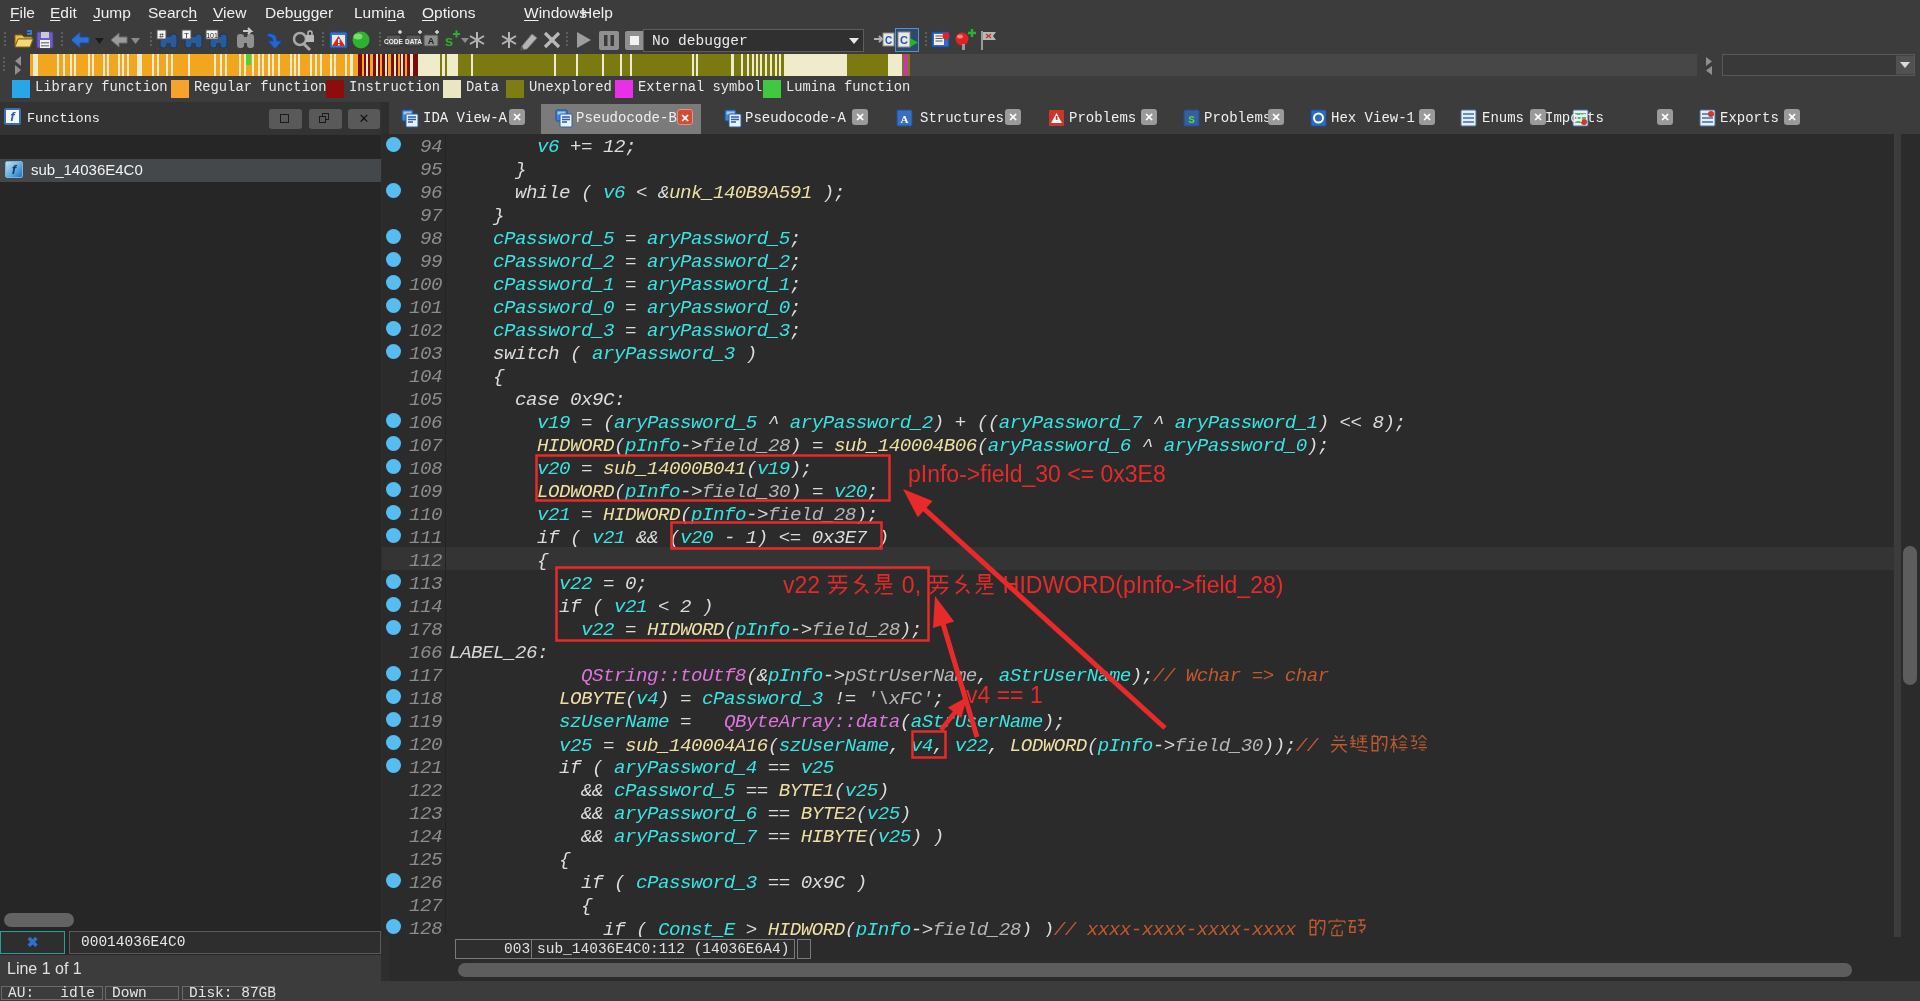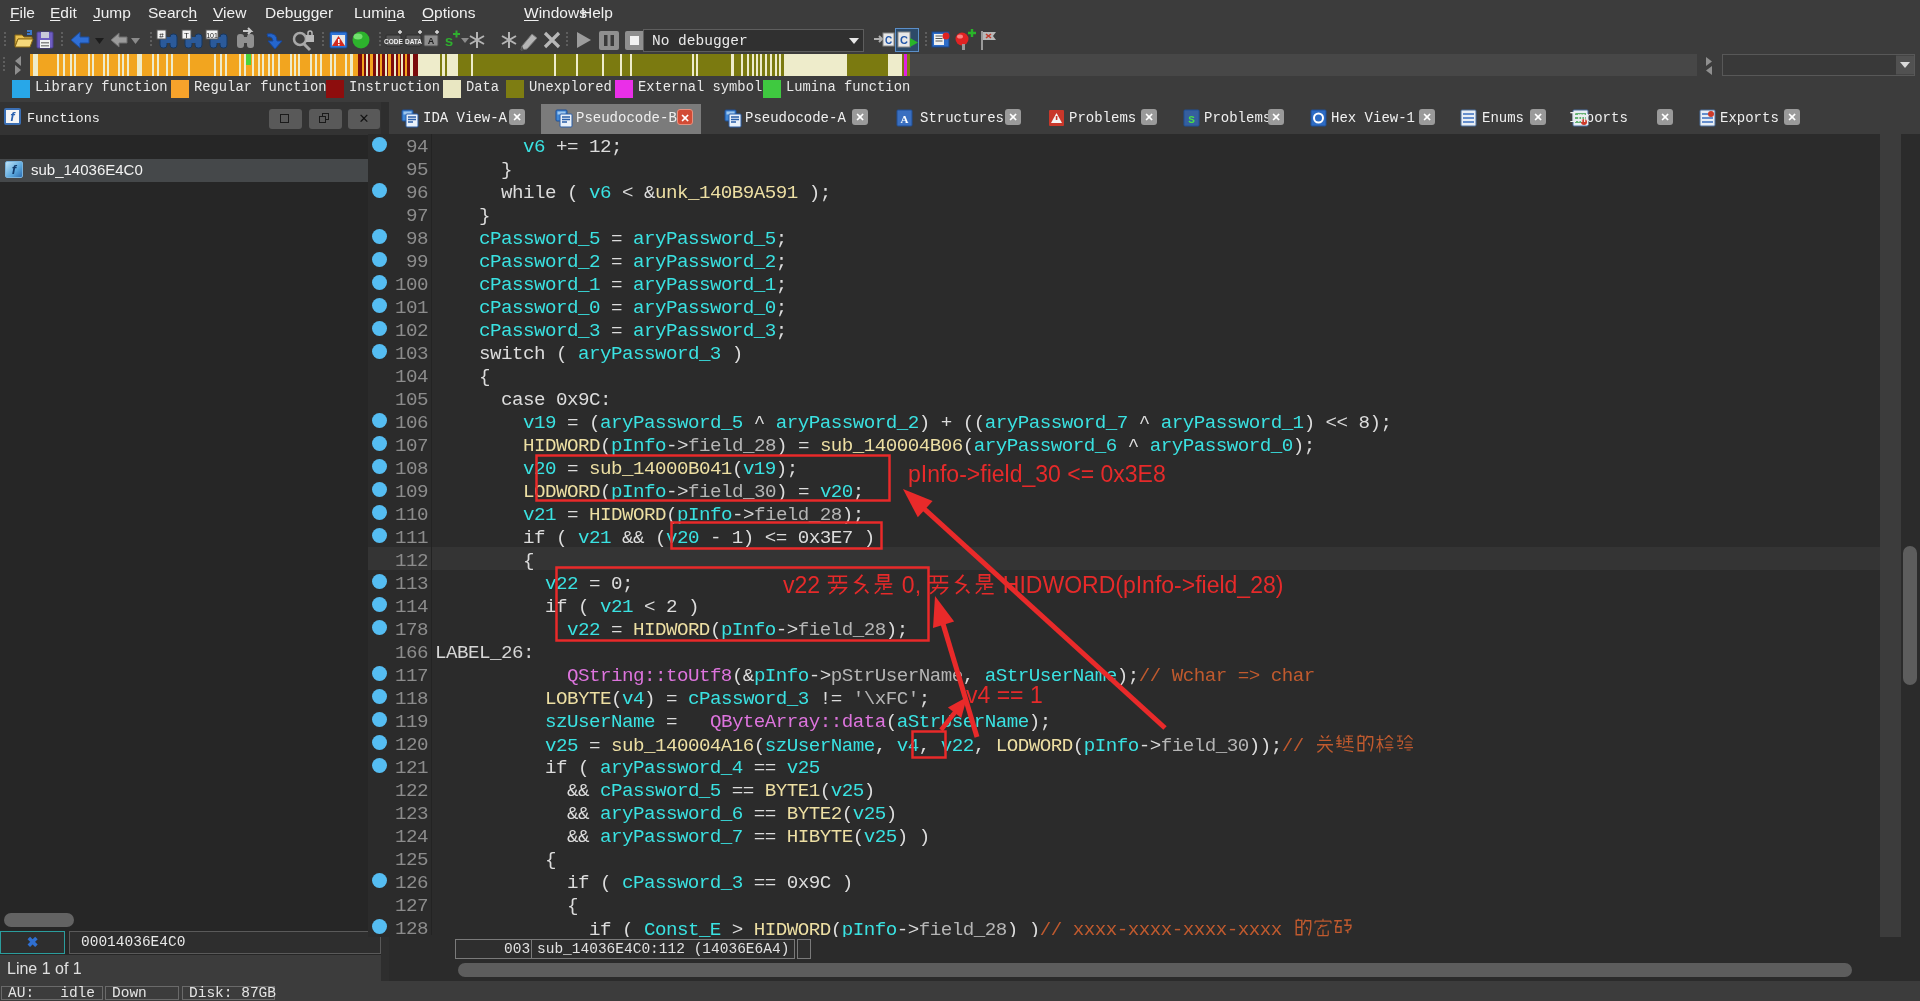--- a/index.html
+++ b/index.html
@@ -22,21 +22,21 @@
 #lpthumb{position:absolute;left:4px;top:811px;width:70px;height:14px;border-radius:7px;background:#636363;}
 #lpfilterx{position:absolute;left:0px;top:829px;width:65px;height:23px;background:#2e2e2e;border:1px solid #2b9d9d;color:#2f6fd0;text-align:center;font-weight:bold;font-size:14px;line-height:21px;}
 #lpfilter{position:absolute;left:69px;top:829px;width:312px;height:23px;background:#2e2e2e;border:1px solid #5a5a5a;font-family:"Liberation Mono",monospace;font-size:14.5px;color:#e8e8e8;line-height:21px;padding-left:11px;}
 #lineof{position:absolute;left:7px;top:960px;font-size:16px;color:#e0e0e0;}
 
 #sbar{position:absolute;left:0;top:981px;width:1920px;height:32px;background:#3c3c3c;font-family:"Liberation Mono",monospace;font-size:14.5px;color:#e4e4e4;}
 .sbox{position:absolute;top:5px;height:14px;border:1px solid #6a6a6a;line-height:12px;padding:0 6px;}
 #tabbar{position:absolute;left:389px;top:102px;width:1531px;height:32px;background:#3c3c3c;}
 #tabbar .lbl{position:absolute;top:8px;font-family:"Liberation Mono",monospace;font-size:14px;color:#efefef;}
 .tabx{position:absolute;top:7px;width:16px;height:16px;background:#9a9a9a;border-radius:3px;color:#fff;font-size:11px;line-height:16px;text-align:center;font-weight:bold;font-family:"Liberation Sans",sans-serif;}
-#codearea{position:absolute;left:368px;top:134px;width:1512px;height:803px;background:#2b2b2b;overflow:hidden;}
+#codearea{position:absolute;left:382px;top:134px;width:1512px;height:803px;background:#2b2b2b;overflow:hidden;font-style:italic;}
 #curline{position:absolute;left:0;top:412.5px;width:1512px;height:23px;background:#343434;}
 .ln{position:absolute;width:60px;text-align:right;font-family:"Liberation Mono",monospace;font-size:19.2px;letter-spacing:-0.52px;color:#8c8c8c;line-height:23px;}
 .bt{position:absolute;left:4px;width:15px;height:15px;border-radius:50%;background:#55bdf2;}
 .cl{position:absolute;left:67px;font-family:"Liberation Mono",monospace;font-size:19.2px;color:#dcdcdc;white-space:pre;letter-spacing:-0.52px;line-height:23px;}
 .c{color:#3ae2e2;}
 .k{color:#eddfa3;}
 .g{color:#b5b5b5;}
 .m{color:#dd74dd;margin-left:22px;}
 .cm{color:#c05a2e;}
 .lbl16{color:#d6d6d6;}
@@ -451,21 +451,21 @@
 <span class="lbl" style="left:531px;">Structures</span>
     <div class="tabx" style="left:616px;">✕</div>
 <span class="lbl" style="left:680px;">Problems</span>
     <div class="tabx" style="left:752px;">✕</div>
 <span class="lbl" style="left:815px;">Problems</span>
     <div class="tabx" style="left:879px;">✕</div>
 <span class="lbl" style="left:942px;">Hex View-1</span>
     <div class="tabx" style="left:1030px;">✕</div>
 <span class="lbl" style="left:1093px;">Enums</span>
     <div class="tabx" style="left:1141px;">✕</div>
-<span class="lbl" style="left:1180px;">Imports</span>
+<span class="lbl" style="left:1156px;">Imports</span>
     <div class="tabx" style="left:1268px;">✕</div>
 <span class="lbl" style="left:1331px;">Exports</span>
     <div class="tabx" style="left:1395px;">✕</div>
 </div>
 <div id="codearea">
 <div id="curline"></div>
 <div class="abs" style="left:63px;top:0;width:1px;height:801px;background:#232323;"></div>
 <div id="codelines">
 <div class="bt" style="top:3.0px"></div>
 <div class="ln" style="top:1.5px">94</div>

